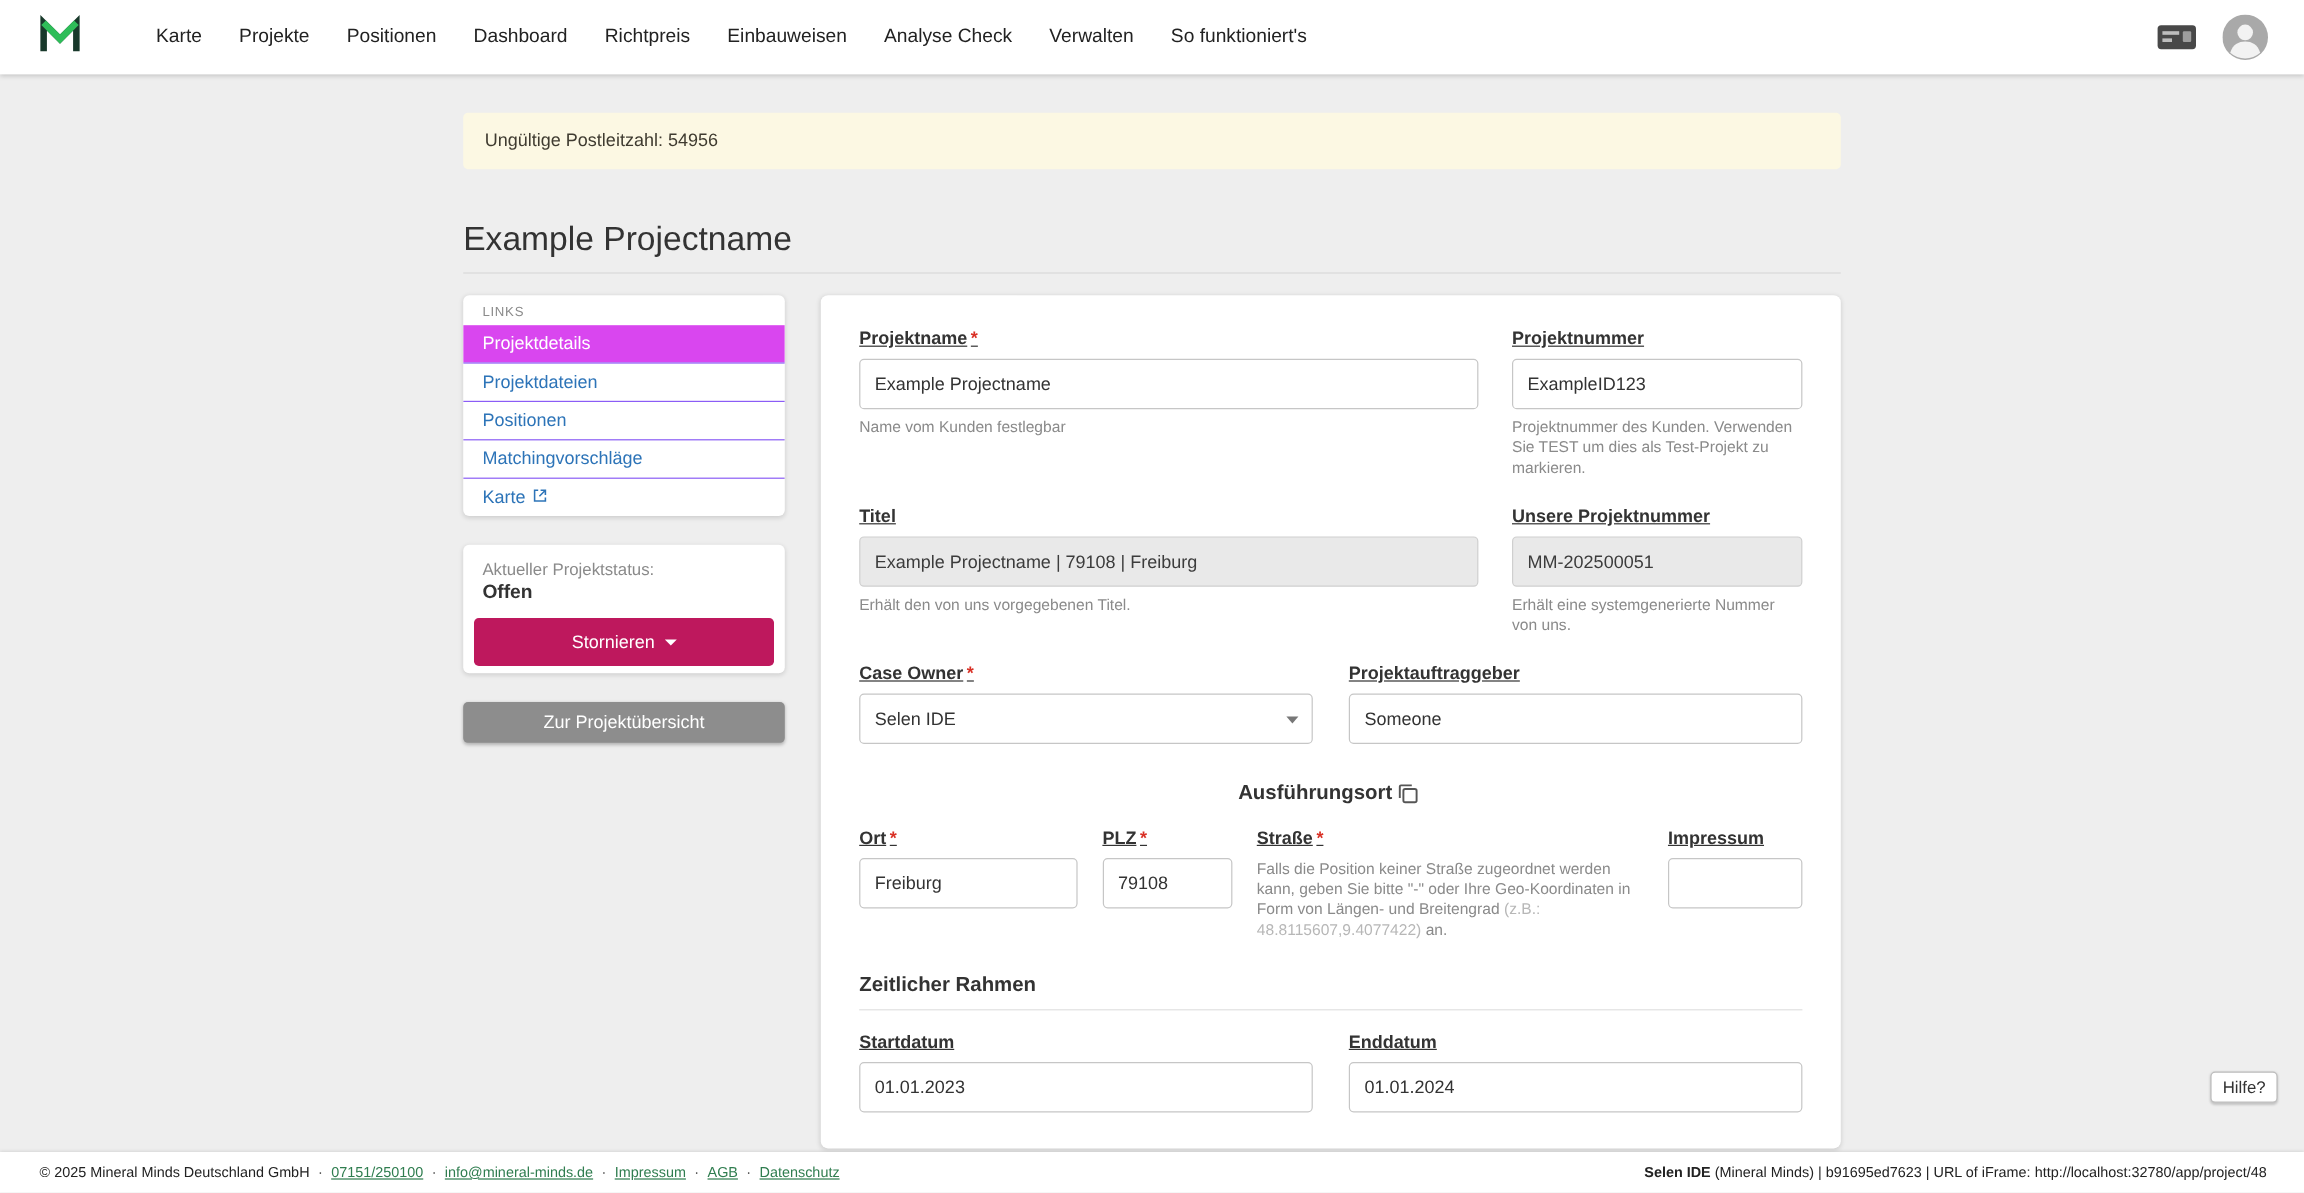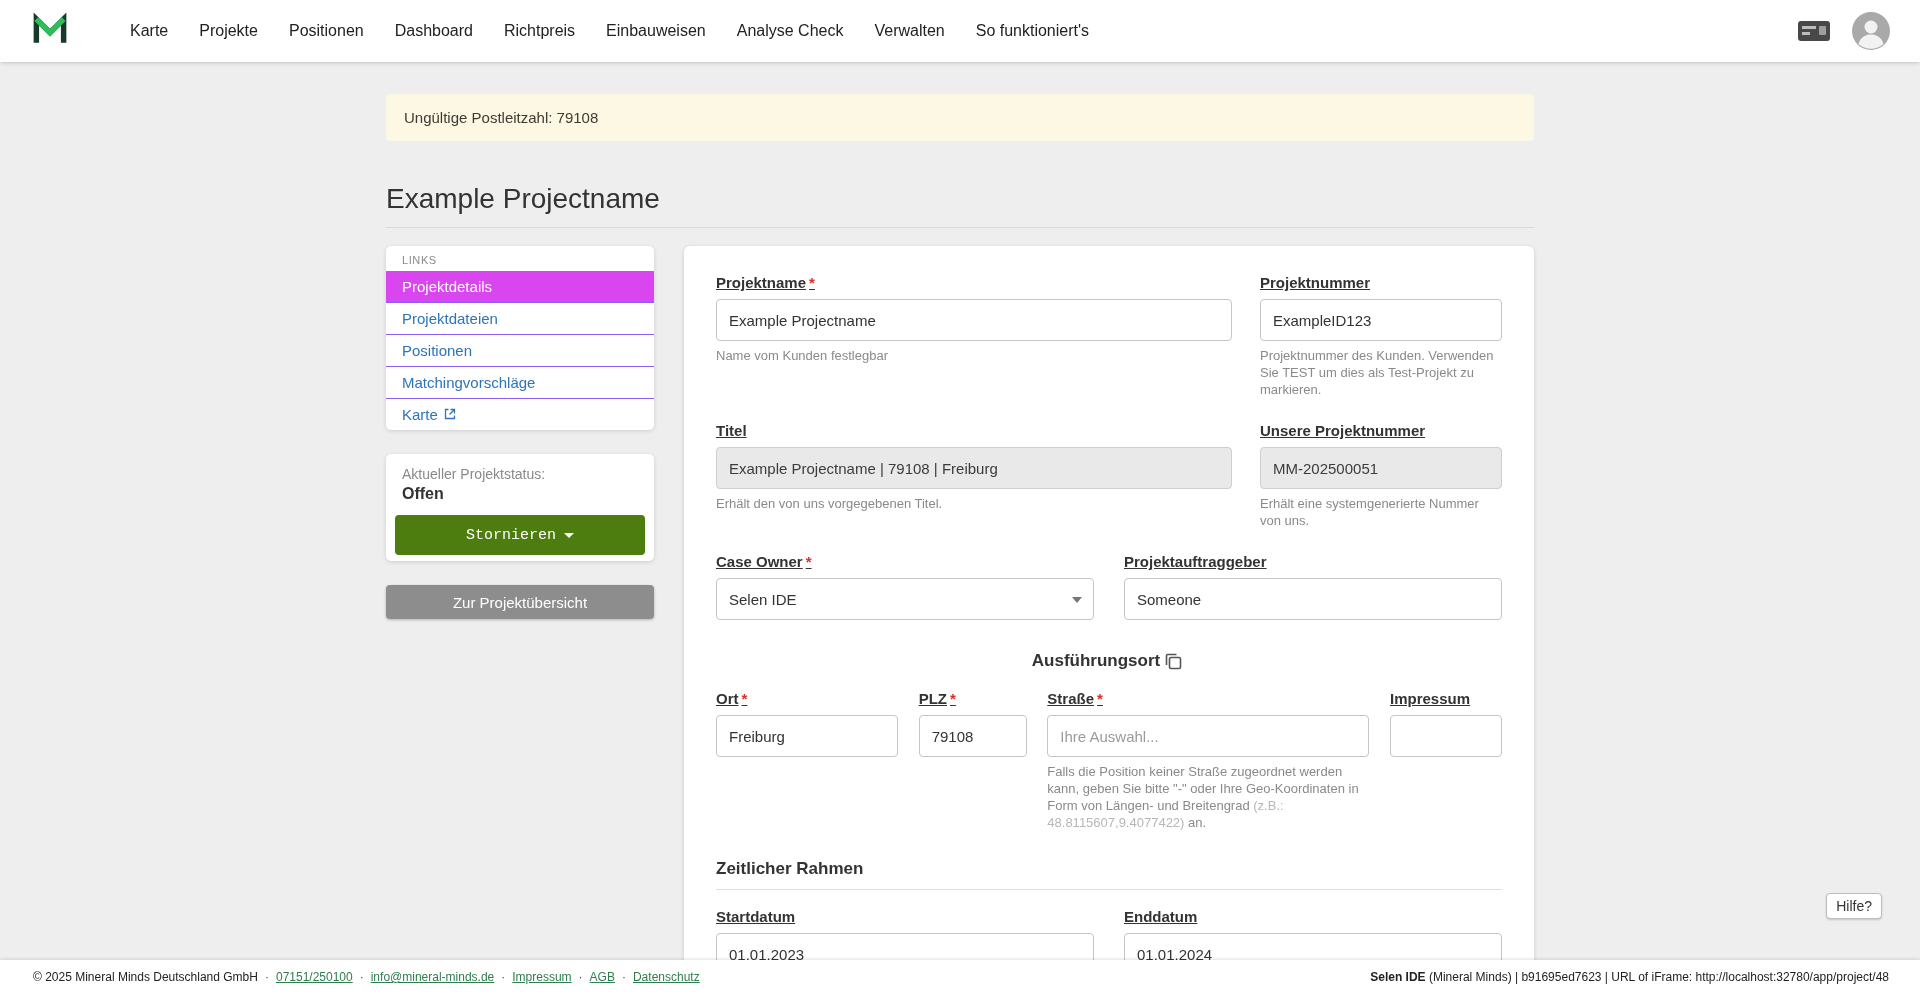--- a/index.html
+++ b/index.html
@@ -42,22 +42,22 @@
     display:flex; align-items:center; gap:6px;
     padding:6px 16px; font-size:15px; line-height:19px;
     color:#2d74b8; cursor:pointer;
   }
   .side-item + .side-item { border-top:1px solid #8b5cf6; }
   .side-item.active { background:#d946ef; color:#fff; }
   .status-card { margin-top:24px; padding:12px 9px 6px; }
   .status-label { font-size:14px; color:#8a8a8a; padding:0 7px; }
   .status-value { font-size:16px; font-weight:bold; color:#333; margin-top:3px; padding:0 7px; }
   .cancel-btn {
-    width:100%; margin-top:12px; height:40px; background:#4d7c0f; color:#fff;
-    border:none; border-radius:4px; font-size:15px; font-family:Liberation Mono, monospace;
+    width:100%; margin-top:12px; height:40px; background:#be185d; color:#fff;
+    border:none; border-radius:4px; font-size:15px; font-family:Liberation Sans, sans-serif;
     display:flex; align-items:center; justify-content:center; gap:8px; cursor:pointer;
   }
   .caret-down-white {
     width:0; height:0; border-left:5px solid transparent;
     border-right:5px solid transparent; border-top:5px solid #fff;
   }
   .overview-btn {
     margin-top:24px; width:100%; height:34px; background:#8d8d8d; color:#fff;
     border:none; border-radius:4px; font-size:15px; font-family:inherit; cursor:pointer;
     box-shadow:0 1px 3px rgba(0,0,0,.25);
@@ -92,21 +92,21 @@
     border-right:5px solid transparent; border-top:6px solid #777;
   }
   .section-head { display:flex; justify-content:center; align-items:center; margin:4px 0 16px; }
   .section-title { font-size:17px; font-weight:bold; color:#333; }
   .copy-btn { background:none; border:none; padding:3px; cursor:pointer; display:flex; }
   .section-hr { border:0; border-top:1px solid #e0e0e0; margin:10px 0 18px; }
   .mb-lg { margin-bottom:28px; }
 
   
   .help-btn {
-    position:absolute; right:38px; bottom:75px; background:#fff;
+    position:absolute; right:22px; bottom:75px; background:#fff;
     border:1px solid #bdbdbd; border-radius:4px; padding:4px 9px;
     font-size:14px; color:#333; font-family:inherit; cursor:pointer;
     box-shadow:0 1px 2px rgba(0,0,0,.18);
   }
 
   
   .footer {
     position:absolute; left:0; bottom:0; width:100%; height:34px; background:#fff;
     display:flex; align-items:center; justify-content:space-between;
     padding:0 31px 0 33px; font-size:12px; color:#222;
@@ -155,21 +155,21 @@
         <circle cx="19" cy="15" r="6.5" fill="#f2f2f2"></circle>
         <path d="M6.5 32c2-7 7-9.5 12.5-9.5s10.5 2.5 12.5 9.5a19 19 0 0 1-25 0z" fill="#f2f2f2"></path>
       </svg>
     </button>
   </div>
 </header>
 
 <div class="container">
 
   <div class="alert">
-    <span>Ungültige Postleitzahl: 79108</span>
+    <span>Ungültige Postleitzahl: 54956</span>
   </div>
 
   <h1 class="page-title">Example Projectname</h1>
   <hr class="title-hr">
 
   <div class="layout">
 
     <aside class="sidebar">
       <div class="side-card">
         <div class="links-header">LINKS</div>
@@ -264,21 +264,20 @@
         <div class="fg w-ort">
           <label><span>Ort</span><span class="req">*</span></label>
           <input class="input" type="text" value="Freiburg" style="">
         </div>
         <div class="fg w-plz">
           <label><span>PLZ</span><span class="req">*</span></label>
           <input class="input" type="text" value="79108" style="">
         </div>
         <div class="fg w-str">
           <label><span>Straße</span><span class="req">*</span></label>
-          <input class="input" type="text" placeholder="Ihre Auswahl..." style="">
           <div class="helper"><span>Falls die Position keiner Straße zugeordnet werden kann, geben Sie bitte "-" oder Ihre Geo-Koordinaten in Form von Längen- und Breitengrad </span><span class="muted">(z.B.: 48.8115607,9.4077422)</span><span> an.</span></div>
         </div>
         <div class="fg w-haus">
           <label><span>Impressum</span></label>
           <input class="input" type="text" value="" style="">
         </div>
       </div>
 
       <div>
         <div class="section-title">Zeitlicher Rahmen</div>

